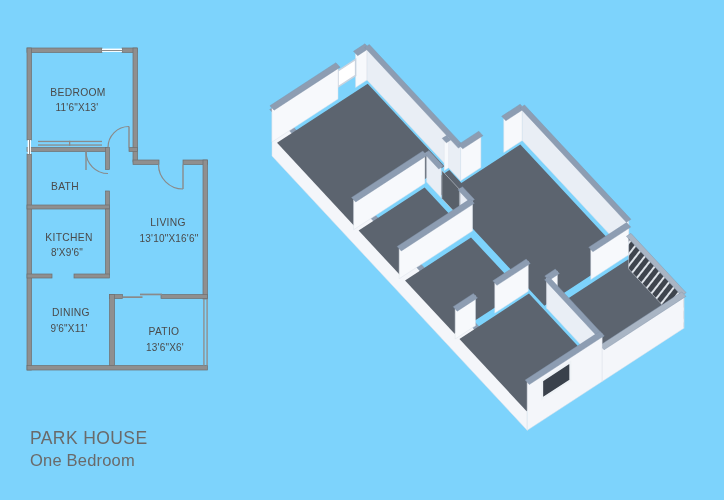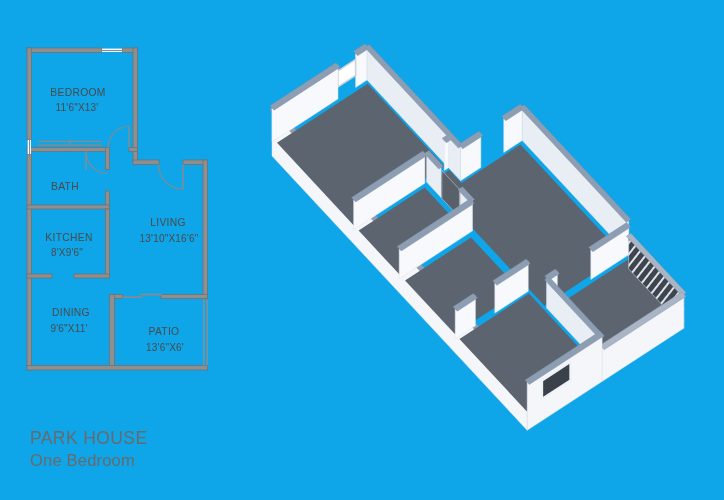--- a/index.html
+++ b/index.html
@@ -7,21 +7,21 @@
          font-family:"Liberation Sans", sans-serif;}
   svg text{font-family:"Liberation Sans", sans-serif;}
   .room-name{font-size:10.3px;letter-spacing:.3px;}
   .room-dims{font-size:10px;letter-spacing:.2px;}
   .title-main{font-size:17.5px;letter-spacing:.4px;}
   .title-sub{font-size:16.5px;letter-spacing:.2px;}
 </style>
 </head>
 <body>
 
-<div id="stage" style="background: #0ea5e9;">
+<div id="stage" style="background: #7dd3fc;">
   <svg id="scene" width="724" height="500" viewBox="0 0 724 500" xmlns="http://www.w3.org/2000/svg">
     <defs>
       <pattern id="hatch" width="7" height="7" patternUnits="userSpaceOnUse" patternTransform="rotate(38)">
         <rect id="hatch-bg" width="7" height="7" fill="#3f454e"></rect>
         <rect id="hatch-line" width="2" height="7" fill="#dfe4ea"></rect>
       </pattern>
     </defs>
 
     <g id="plan2d">
         <rect x="27" y="48" width="75" height="4.5" fill="#8f8f8f" stroke="#6e6e6e" stroke-width="0.7"></rect>

